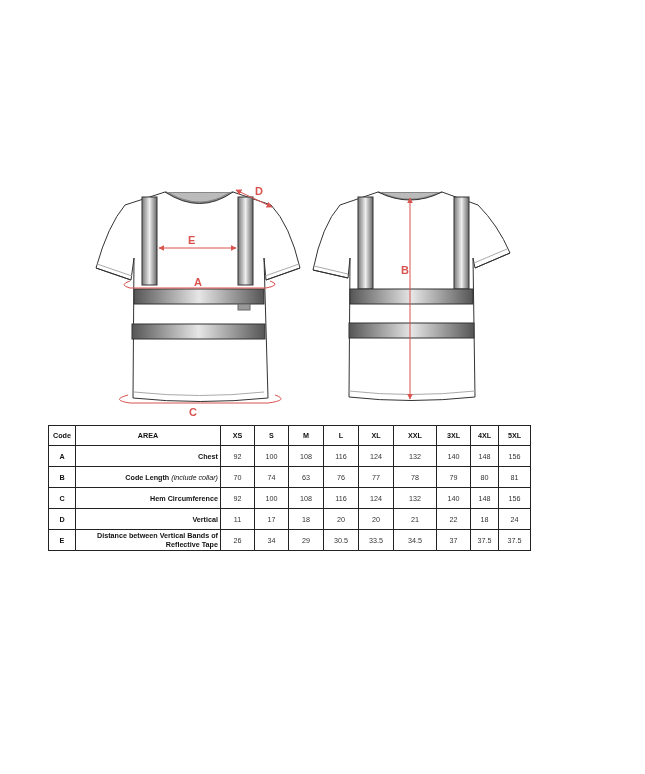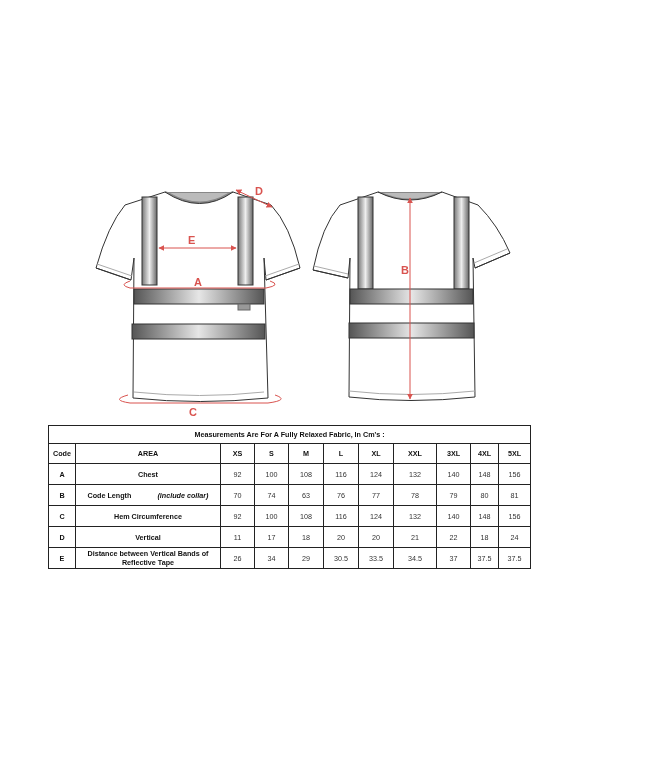--- a/index.html
+++ b/index.html
@@ -7,22 +7,22 @@
   .diagram { position:absolute; left:0; top:0; width:645px; height:420px; }
   .diagram svg { position:absolute; left:0; top:0; }
   .dim-label { position:absolute; color:#d9534f; font-family:"Liberation Sans", sans-serif; font-size:11px; font-weight:bold; }
   table.size-table { position:absolute; left:48px; top:425px; width:482px; border-collapse:collapse; table-layout:fixed; font-size:7.2px; color:#111; }
   table.size-table td, table.size-table th { border:1px solid #222; padding:0 2px; text-align:center; overflow:hidden; }
   table.size-table th { font-weight:bold; }
   .title-row td { height:17px; font-weight:bold; text-align:center; }
   .header-row th { height:19px; }
   .body-row td { height:20px; color:#333; }
   .body-row td.code { font-weight:bold; color:#111; }
-  .body-row td.area { text-align:center; font-weight:bold; color:#111; line-height:9px; }
-  .area-note { font-weight:bold; font-style:italic;margin-left:24px; }
+  .body-row td.area { text-align:right; font-weight:bold; color:#111; line-height:9px; }
+  .area-note { font-weight:normal; font-style:italic; }
   th.area-h { text-align:left; padding-left:12px; }
 </style>
 </head>
 <body>
 
 <div class="diagram">
   <svg width="645" height="420" viewBox="0 0 645 420">
     <defs>
       <linearGradient id="tapeH" x1="0" x2="1" y1="0" y2="0">
         <stop offset="0" stop-color="#555"></stop>
@@ -94,23 +94,20 @@
       <col style="width:34px">
       <col style="width:35px">
       <col style="width:35px">
     <col style="width:35px">
       <col style="width:43px">
       <col style="width:34px">
       <col style="width:28px">
       <col style="width:32px">
   </colgroup>
   <tbody>
-      <tr class="title-row">
-    <td colspan="11">Measurements Are For A Fully Relaxed Fabric, In Cm's :</td>
-  </tr>
   <tr class="header-row">
     <th>Code</th>
     <th class="area-h">AREA</th>
     <th>XS</th>
     <th>S</th>
     <th>M</th>
     <th>L</th>
     <th>XL</th>
     <th>XXL</th>
     <th>3XL</th>

